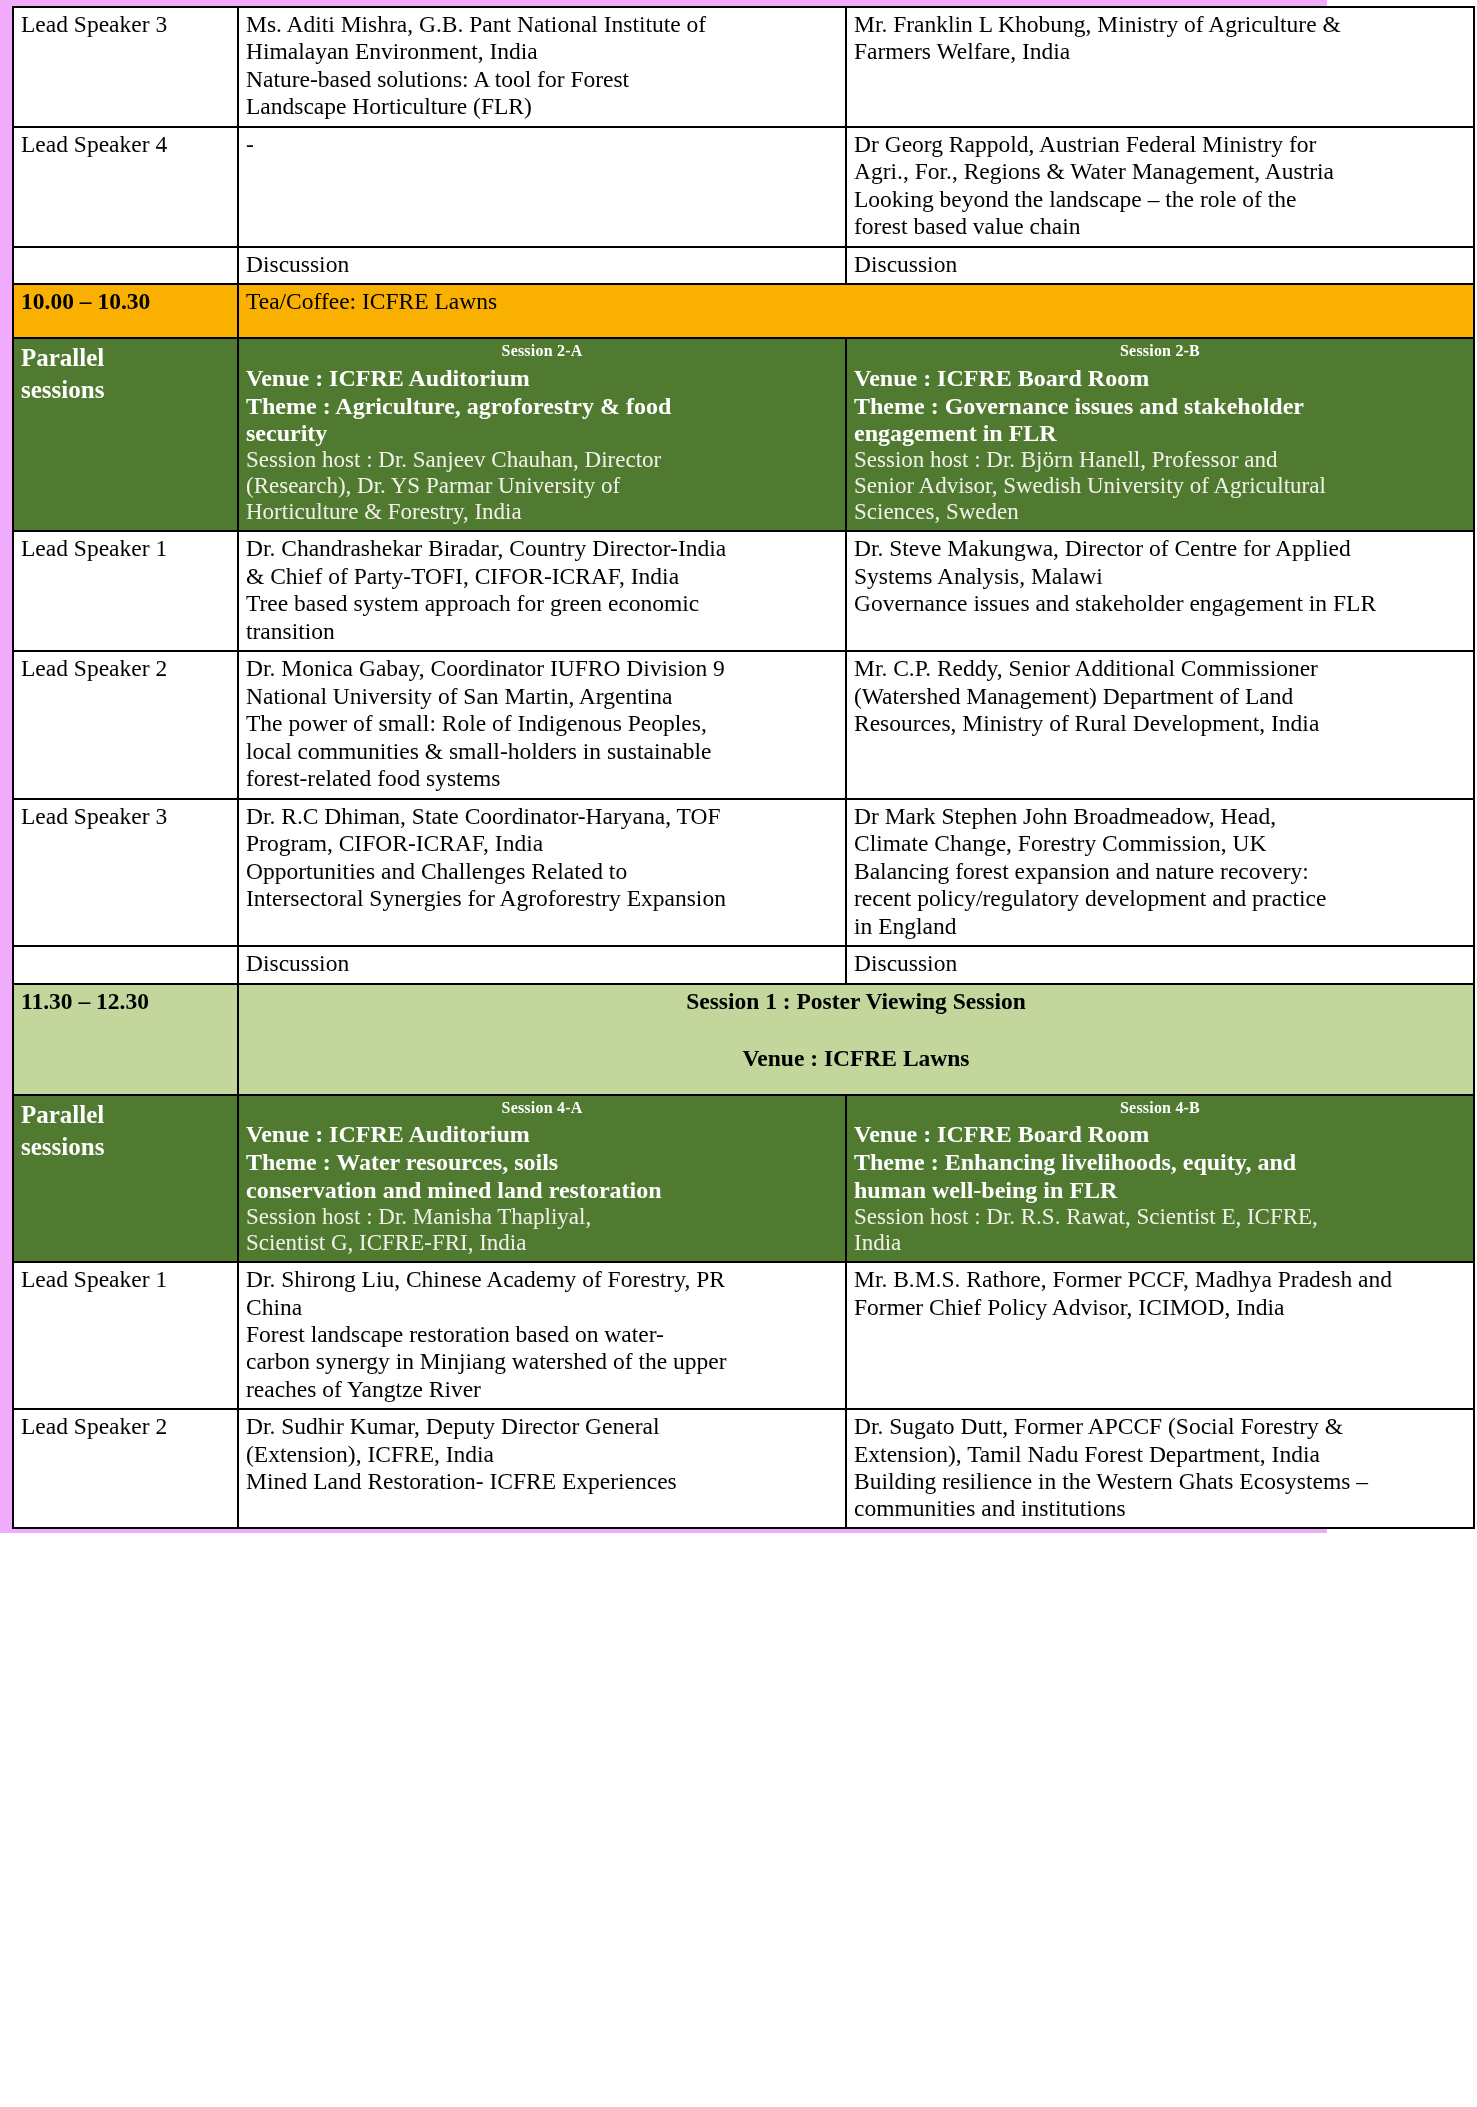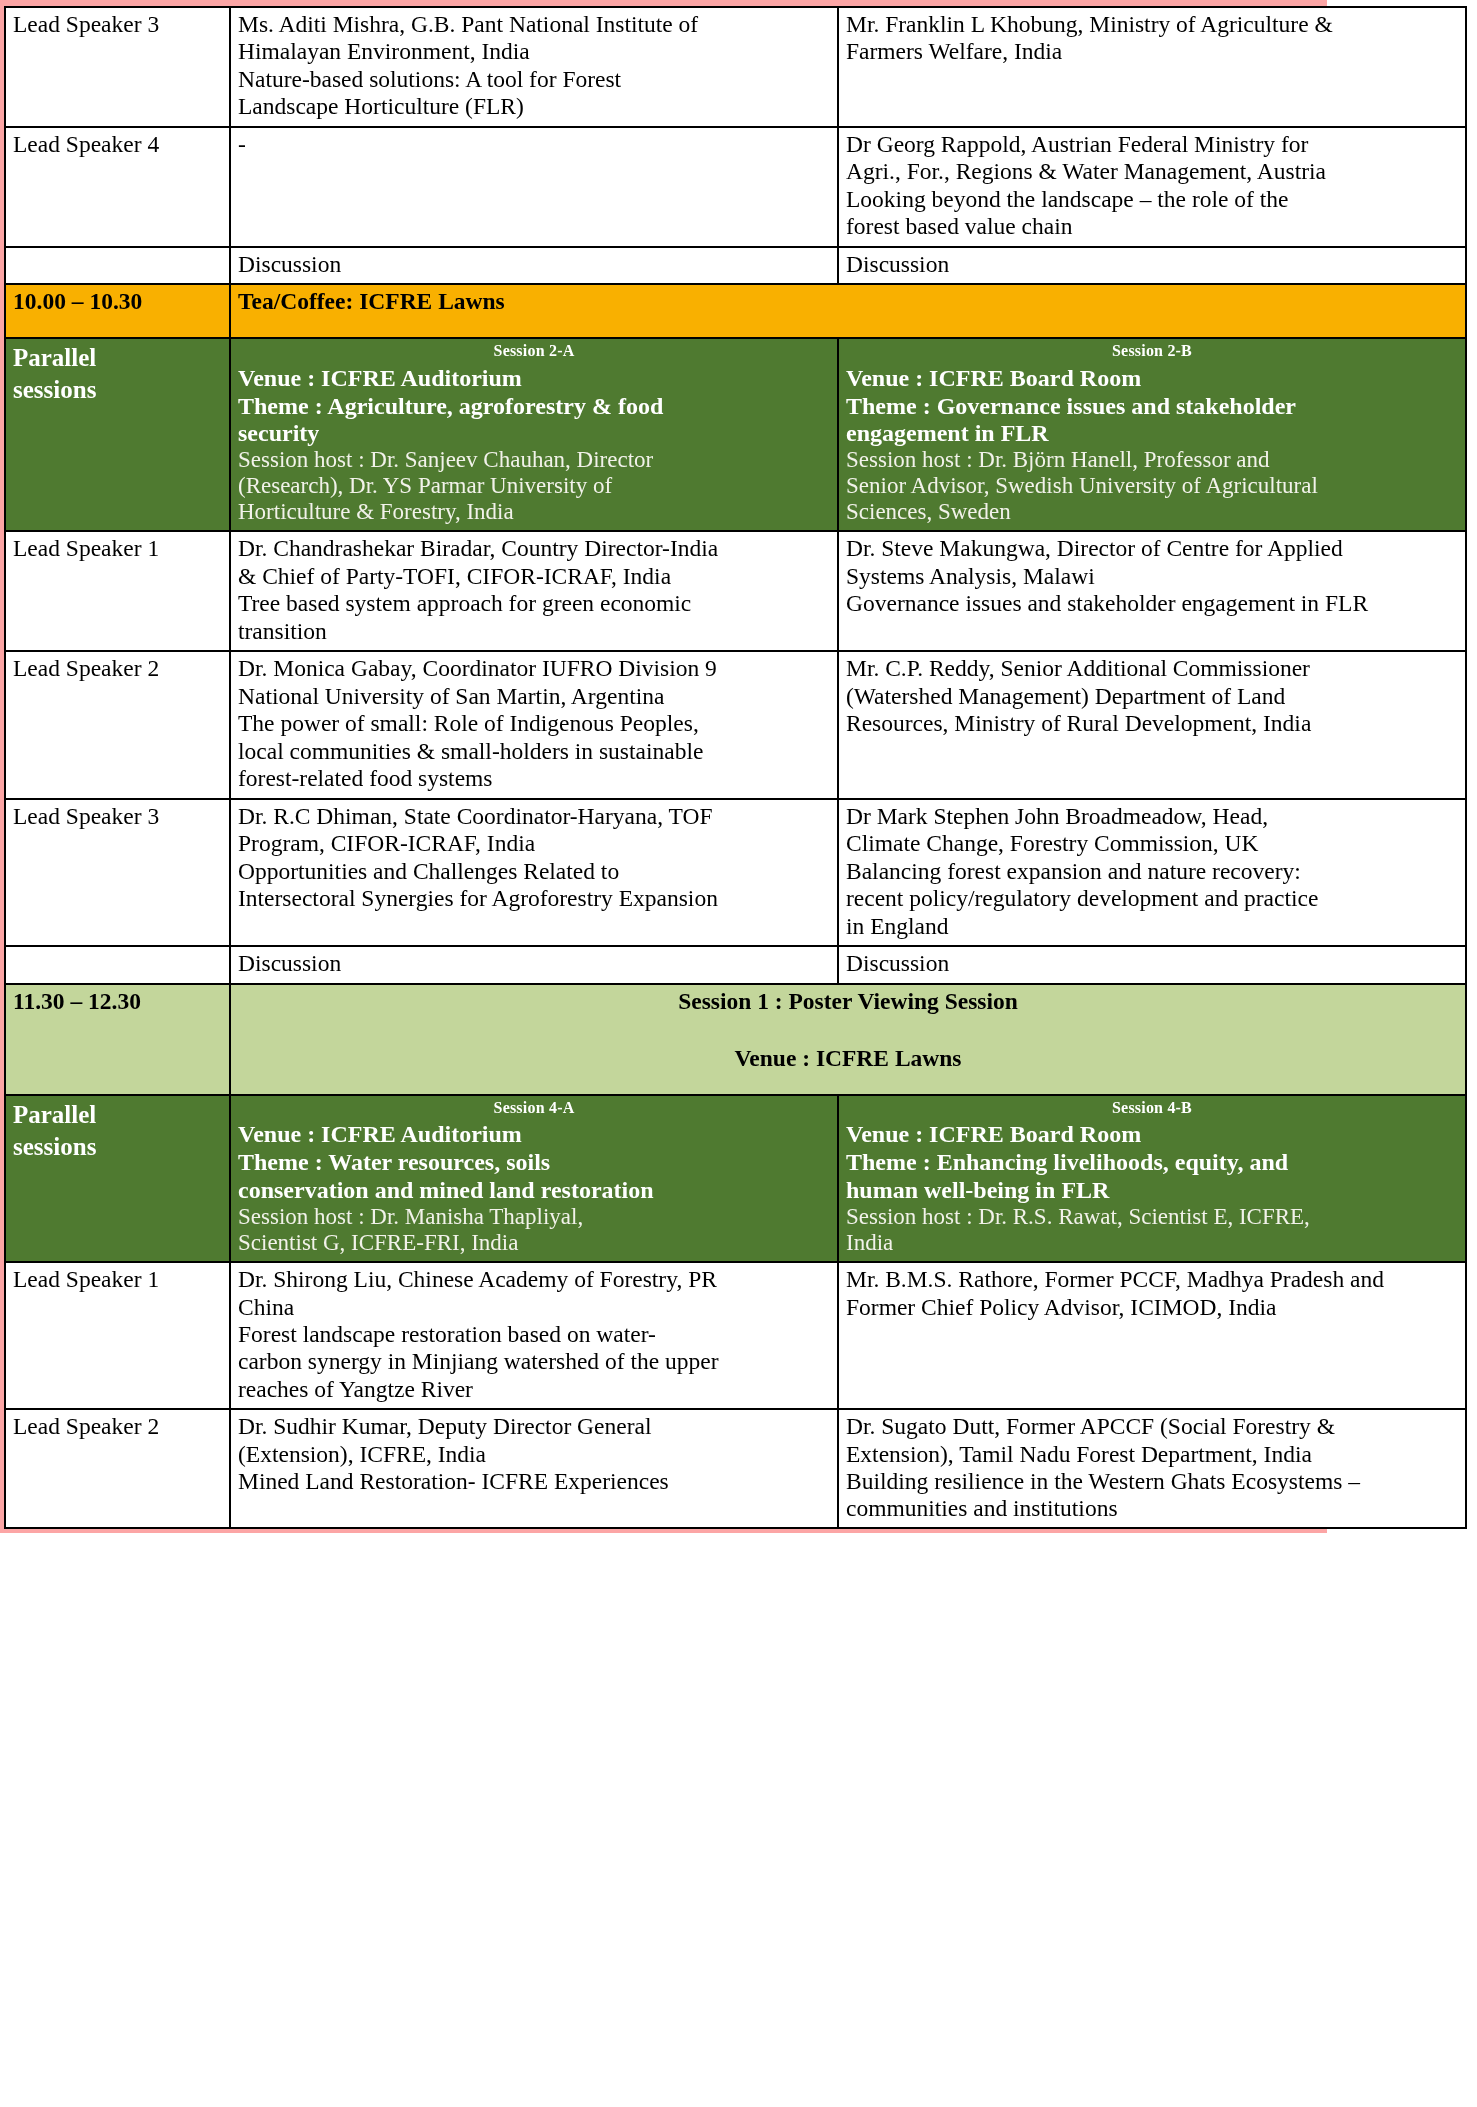--- a/index.html
+++ b/index.html
@@ -7,22 +7,22 @@
     padding: 0;
     background: #ffffff;
   }
   body {
     font-family: "Liberation Serif", "DejaVu Serif", serif;
     width: 1477px;
   }
   .page {
     width: 1327px;
     box-sizing: border-box;
-    padding: 6px 8px 4px 4px;
-    background: #fca5a5;
+    padding: 6px 8px 4px 12px;
+    background: #f0abfc;
   }
   table.agenda {
     border-collapse: collapse;
     table-layout: fixed;
     width: 1461px;
     font-size: 23.5px;
     line-height: 1.17;
     color: #000000;
   }
   table.agenda td {
@@ -39,21 +39,21 @@
   
   .line { display: block; }
   .tight { line-height: 1.14; }
 
   
   .plain { background: #ffffff; }
 
   
   .orange {
     background: #f9b000;
-    font-weight: bold;
+    font-weight: normal;
     color: #000000;
   }
   td.orange-time {
     background: #f9b000;
     font-weight: bold;
     vertical-align: top;
   }
   
   .lightgreen {
     background: #c3d69b;

